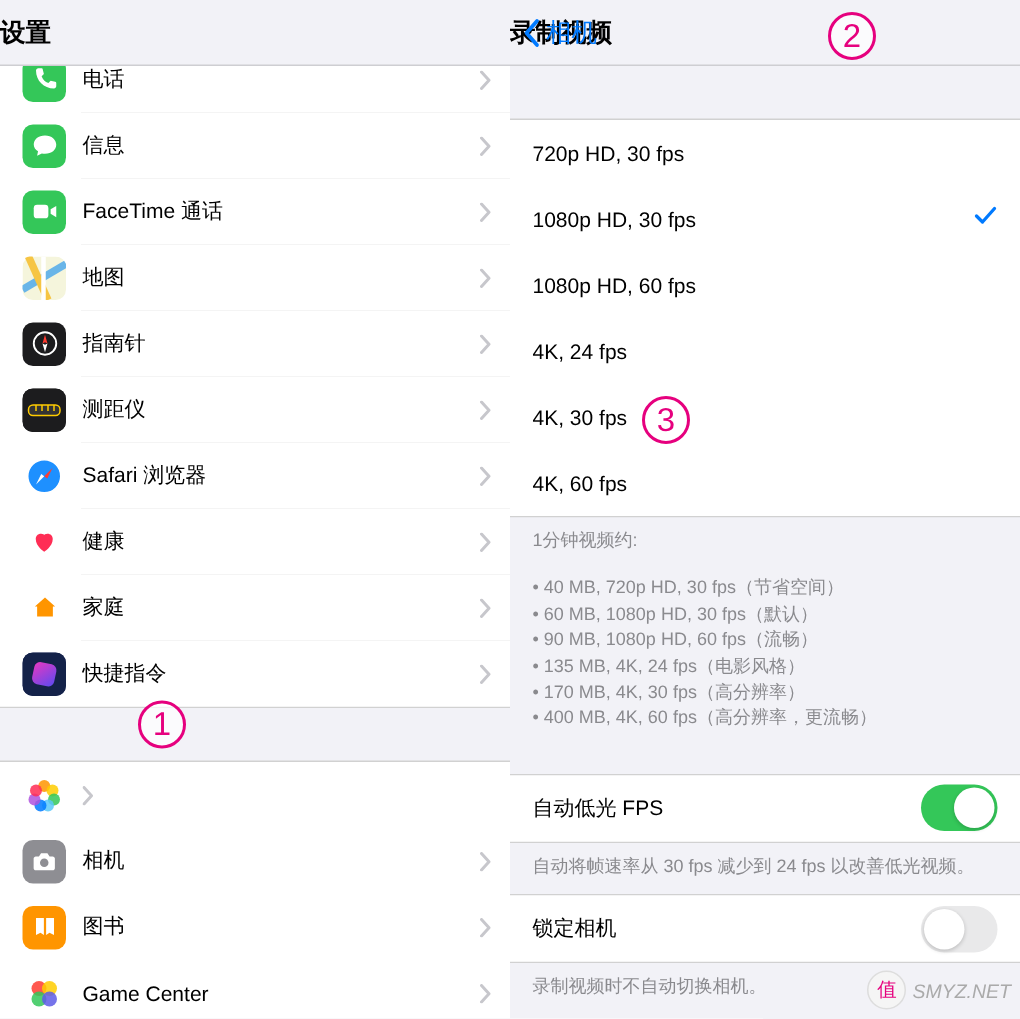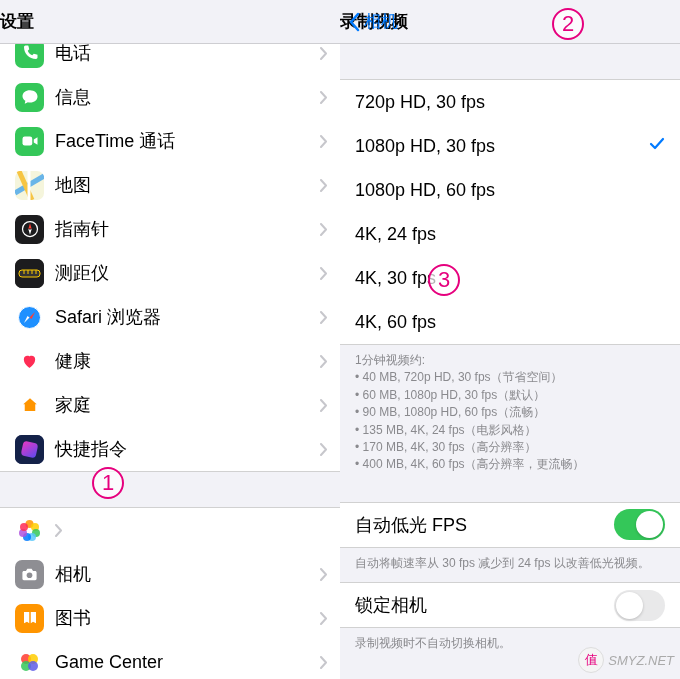--- a/index.html
+++ b/index.html
@@ -11,29 +11,29 @@
 .back{position:absolute;left:8px;display:flex;align-items:center;color:#007aff;font-size:17px}
 .back svg{width:12px;height:20px;margin-right:4px}
 .list{background:#fff;border-top:.5px solid rgba(0,0,0,.18);border-bottom:.5px solid rgba(0,0,0,.18)}
 .row{display:flex;align-items:center;height:44px;padding-left:15px;position:relative;background:#fff}
 .row::after{content:"";position:absolute;left:54px;right:0;bottom:0;height:.5px;background:rgba(0,0,0,.18)}
 .row:last-child::after{display:none}
 .option{display:flex;align-items:center;height:44px;padding:0 15px;position:relative;background:#fff}
 .option::after{content:"";position:absolute;left:15px;right:0;bottom:0;height:.5px;background:rgba(0,0,0,.18)}
 .option:last-child::after{display:none}
 .ic{width:29px;height:29px;border-radius:7px;margin-right:11px;display:flex;align-items:center;justify-content:center;font-size:16px;color:#fff;flex-shrink:0}
-.lbl{font-size:18px;color:#000;flex:1}
+.lbl{font-size:14px;color:#000;flex:1}
 .chev{color:#c7c7cc;margin-right:12px}
 .chev svg{width:8px;height:13px;display:block}
 .chk{color:#007aff}
 .chk svg{width:16px;height:16px}
 .gap{height:35px;background:#f2f2f7}
 .gap-s{height:18px;background:#f2f2f7}
 .footer{padding:7px 15px 10px;font-size:12px;color:#8a8a8e;line-height:1.45;background:#f2f2f7}
-.footer .t{margin-bottom:0}
+.footer .t{margin-bottom:14px}
 .toggle-row{display:flex;align-items:center;height:44px;padding:0 15px;background:#fff;}
 .toggle{width:51px;height:31px;border-radius:16px;position:relative}
 .toggle.on{background:#34c759}
 .toggle.off{background:#e9e9ea}
 .knob{width:27px;height:27px;background:#fff;border-radius:50%;position:absolute;top:2px;box-shadow:0 1px 3px rgba(0,0,0,.2)}
 .toggle.on .knob{right:2px}
 .toggle.off .knob{left:2px}
 .badge{position:absolute;width:32px;height:32px;border:2.5px solid #e6007e;border-radius:50%;display:flex;align-items:center;justify-content:center;font-size:22px;font-weight:400;color:#e6007e;background:rgba(255,255,255,.7);font-family:Arial}
 .wm{position:absolute;right:6px;bottom:6px;display:flex;align-items:center;font-size:13px;color:#aaa;font-style:italic}
 .wm-c{width:26px;height:26px;border-radius:50%;background:#f5f5f5;border:1px solid #ddd;display:flex;align-items:center;justify-content:center;font-size:13px;color:#e6007e;margin-right:4px;font-style:normal}

